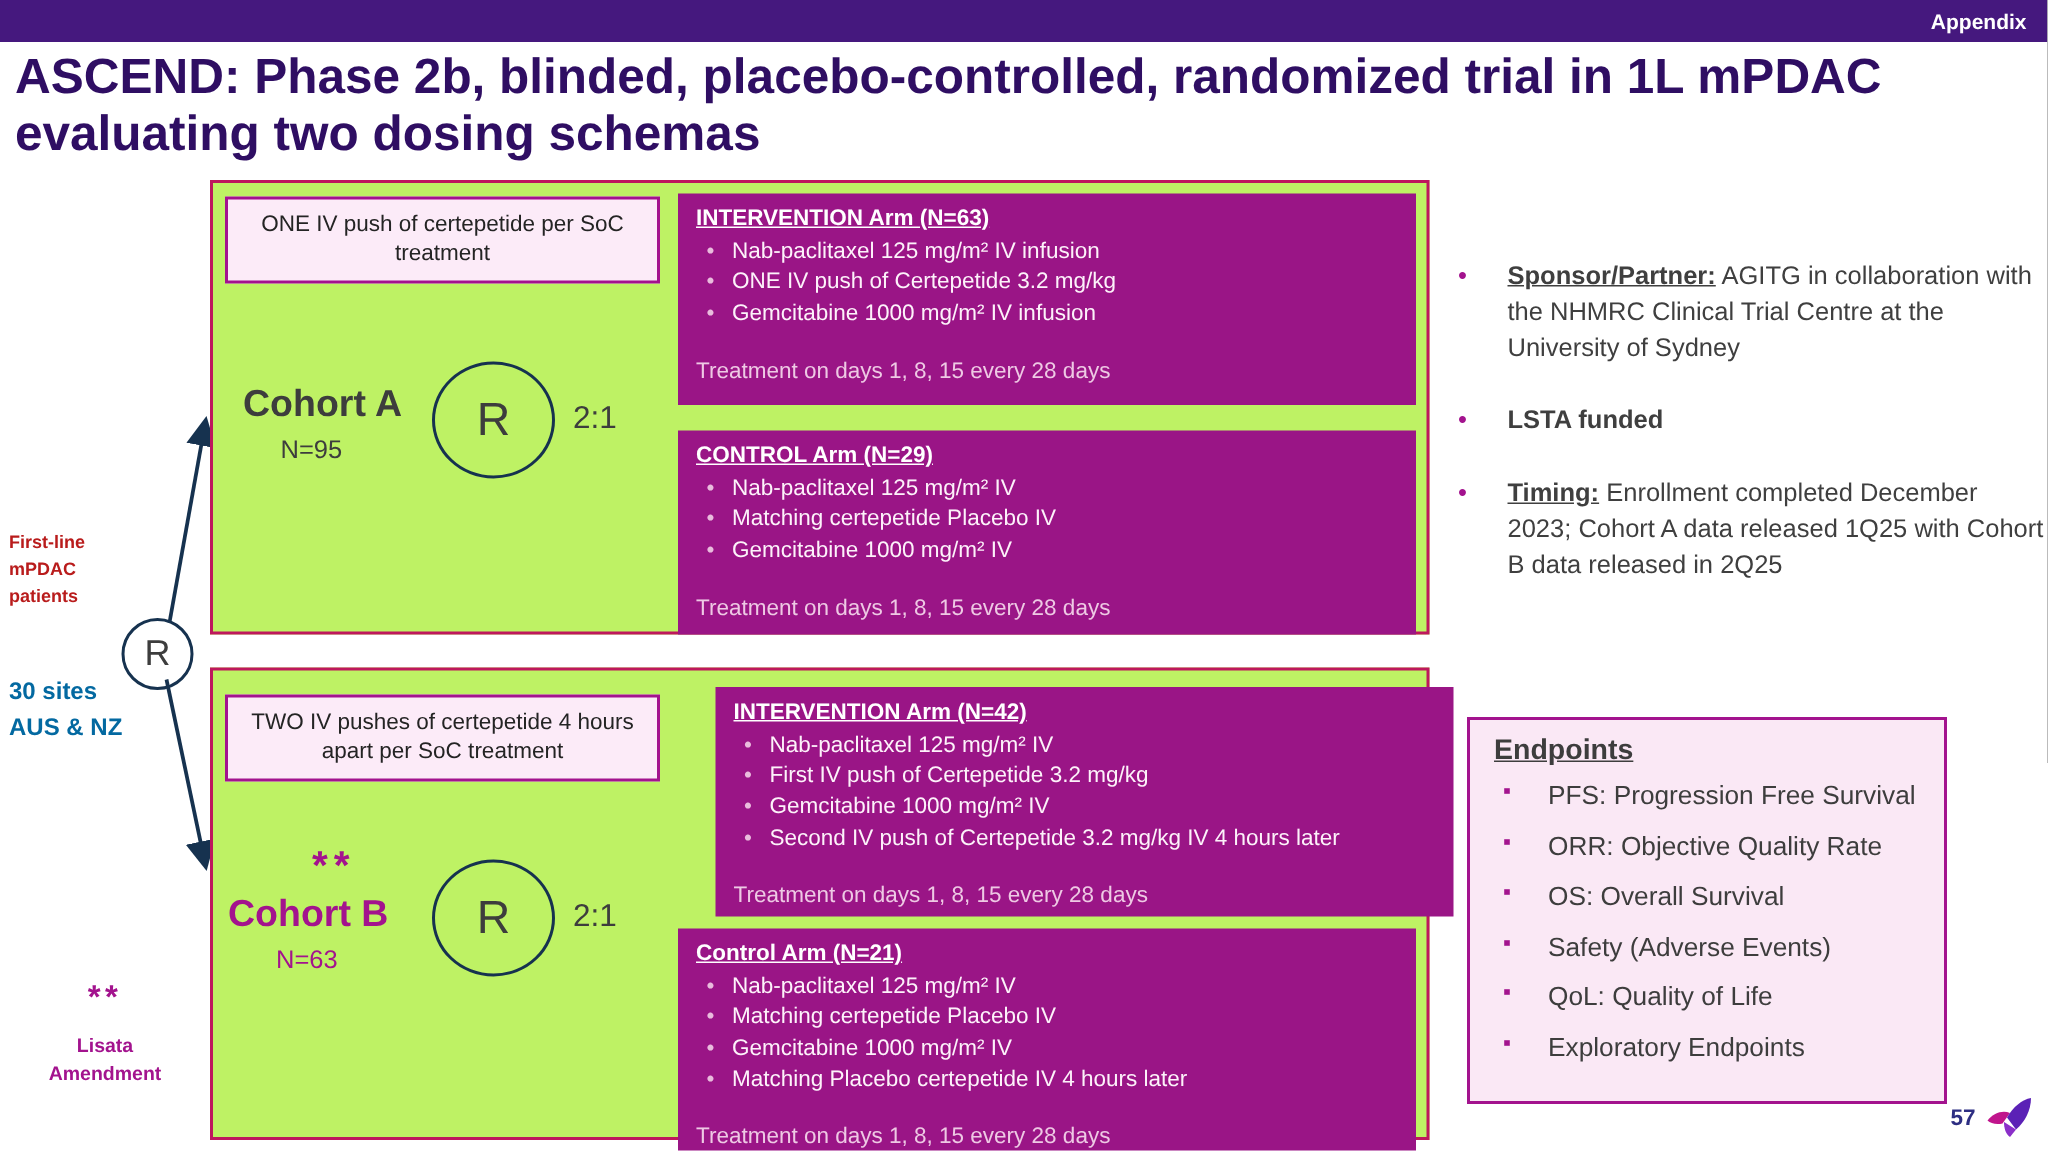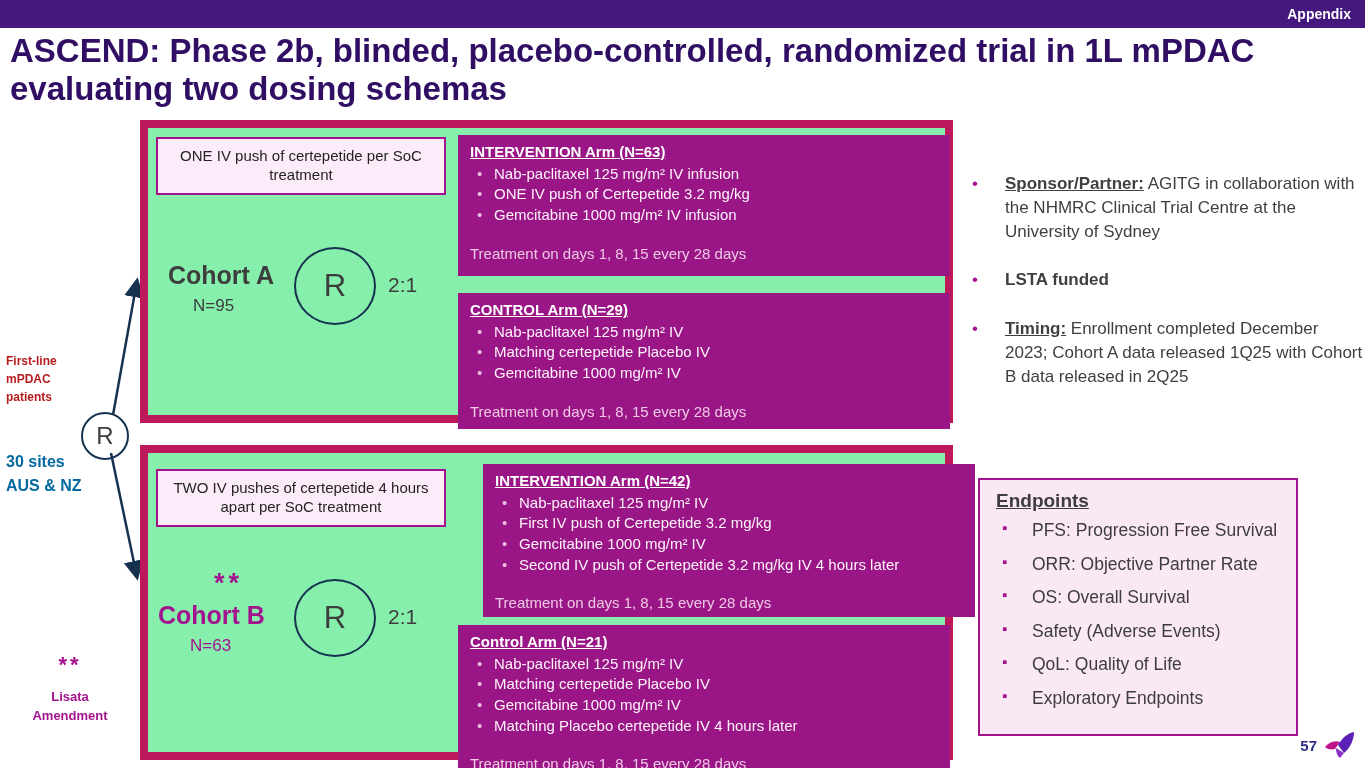--- a/index.html
+++ b/index.html
@@ -6,21 +6,21 @@
   .slide{position:relative;width:1365px;height:768px;background:#ffffff;overflow:hidden;
          font-family:"Liberation Sans","DejaVu Sans",sans-serif;color:#3e3e3e;}
   .top-bar{position:absolute;top:0;left:0;width:1365px;height:28px;background:#45187e;
            display:flex;align-items:center;justify-content:flex-end;padding-right:14px;box-sizing:border-box;}
   .top-bar span{color:#ffffff;font-size:14px;font-weight:bold;}
   .title{position:absolute;top:32px;left:10px;width:1350px;margin:0;
          font-size:33px;font-weight:bold;color:#2f0e63;line-height:1.14;white-space:pre-line;}
   .overlay{position:absolute;top:0;left:0;width:1365px;height:768px;pointer-events:none;}
 
   
-  .cohort-box{position:absolute;background:#86efac;border:8px solid #be185d;box-sizing:border-box;}
+  .cohort-box{position:absolute;background:#bef264;border:2px solid #be185d;box-sizing:border-box;}
   #cohortA{left:140px;top:120px;width:813px;height:303px;}
   #cohortB{left:140px;top:445px;width:813px;height:315px;}
   .schema-note{position:absolute;left:8px;width:290px;height:58px;background:#fcebf8;
                border:2px solid #a3138e;box-sizing:border-box;display:flex;align-items:center;justify-content:center;
                text-align:center;font-size:15px;color:#242424;padding:2px 8px;line-height:1.25;}
   #cohortA .schema-note{top:9px;}
   #cohortB .schema-note{top:16px;}
   .cohort-name{position:absolute;font-size:25px;font-weight:bold;color:#3d3d3d;}
   .cohort-n{position:absolute;font-size:17px;color:#3d3d3d;}
   .magenta-text{color:#a3138e !important;}
@@ -172,21 +172,21 @@
   <ul class="info-list" id="infoList">
       <li><span class="lbl u">Sponsor/Partner:</span><span>  AGITG in collaboration with the NHMRC Clinical Trial Centre at the University of Sydney</span></li>
       <li><span class="lbl">LSTA funded</span></li>
       <li><span class="lbl u">Timing:</span><span>  Enrollment completed December 2023; Cohort A data released 1Q25 with Cohort B data released in 2Q25</span></li>
     </ul>
 
   <div class="endpoints-box">
     <div class="heading">Endpoints</div>
     <ul id="endpointsList">
         <li>PFS: Progression Free Survival</li>
-        <li>ORR: Objective Partner Rate</li>
+        <li>ORR: Objective Quality Rate</li>
         <li>OS: Overall Survival</li>
         <li>Safety (Adverse Events)</li>
         <li>QoL: Quality of Life</li>
         <li>Exploratory Endpoints</li>
       </ul>
   </div>
 
   <div class="page-num">57</div>
   <svg class="logo" width="34" height="30" viewBox="0 0 34 30">
     <path d="M2 17 C6 12 12 10 17 12 L12 19 C8 20 4 19 2 17 Z" fill="#c0158c"></path>

